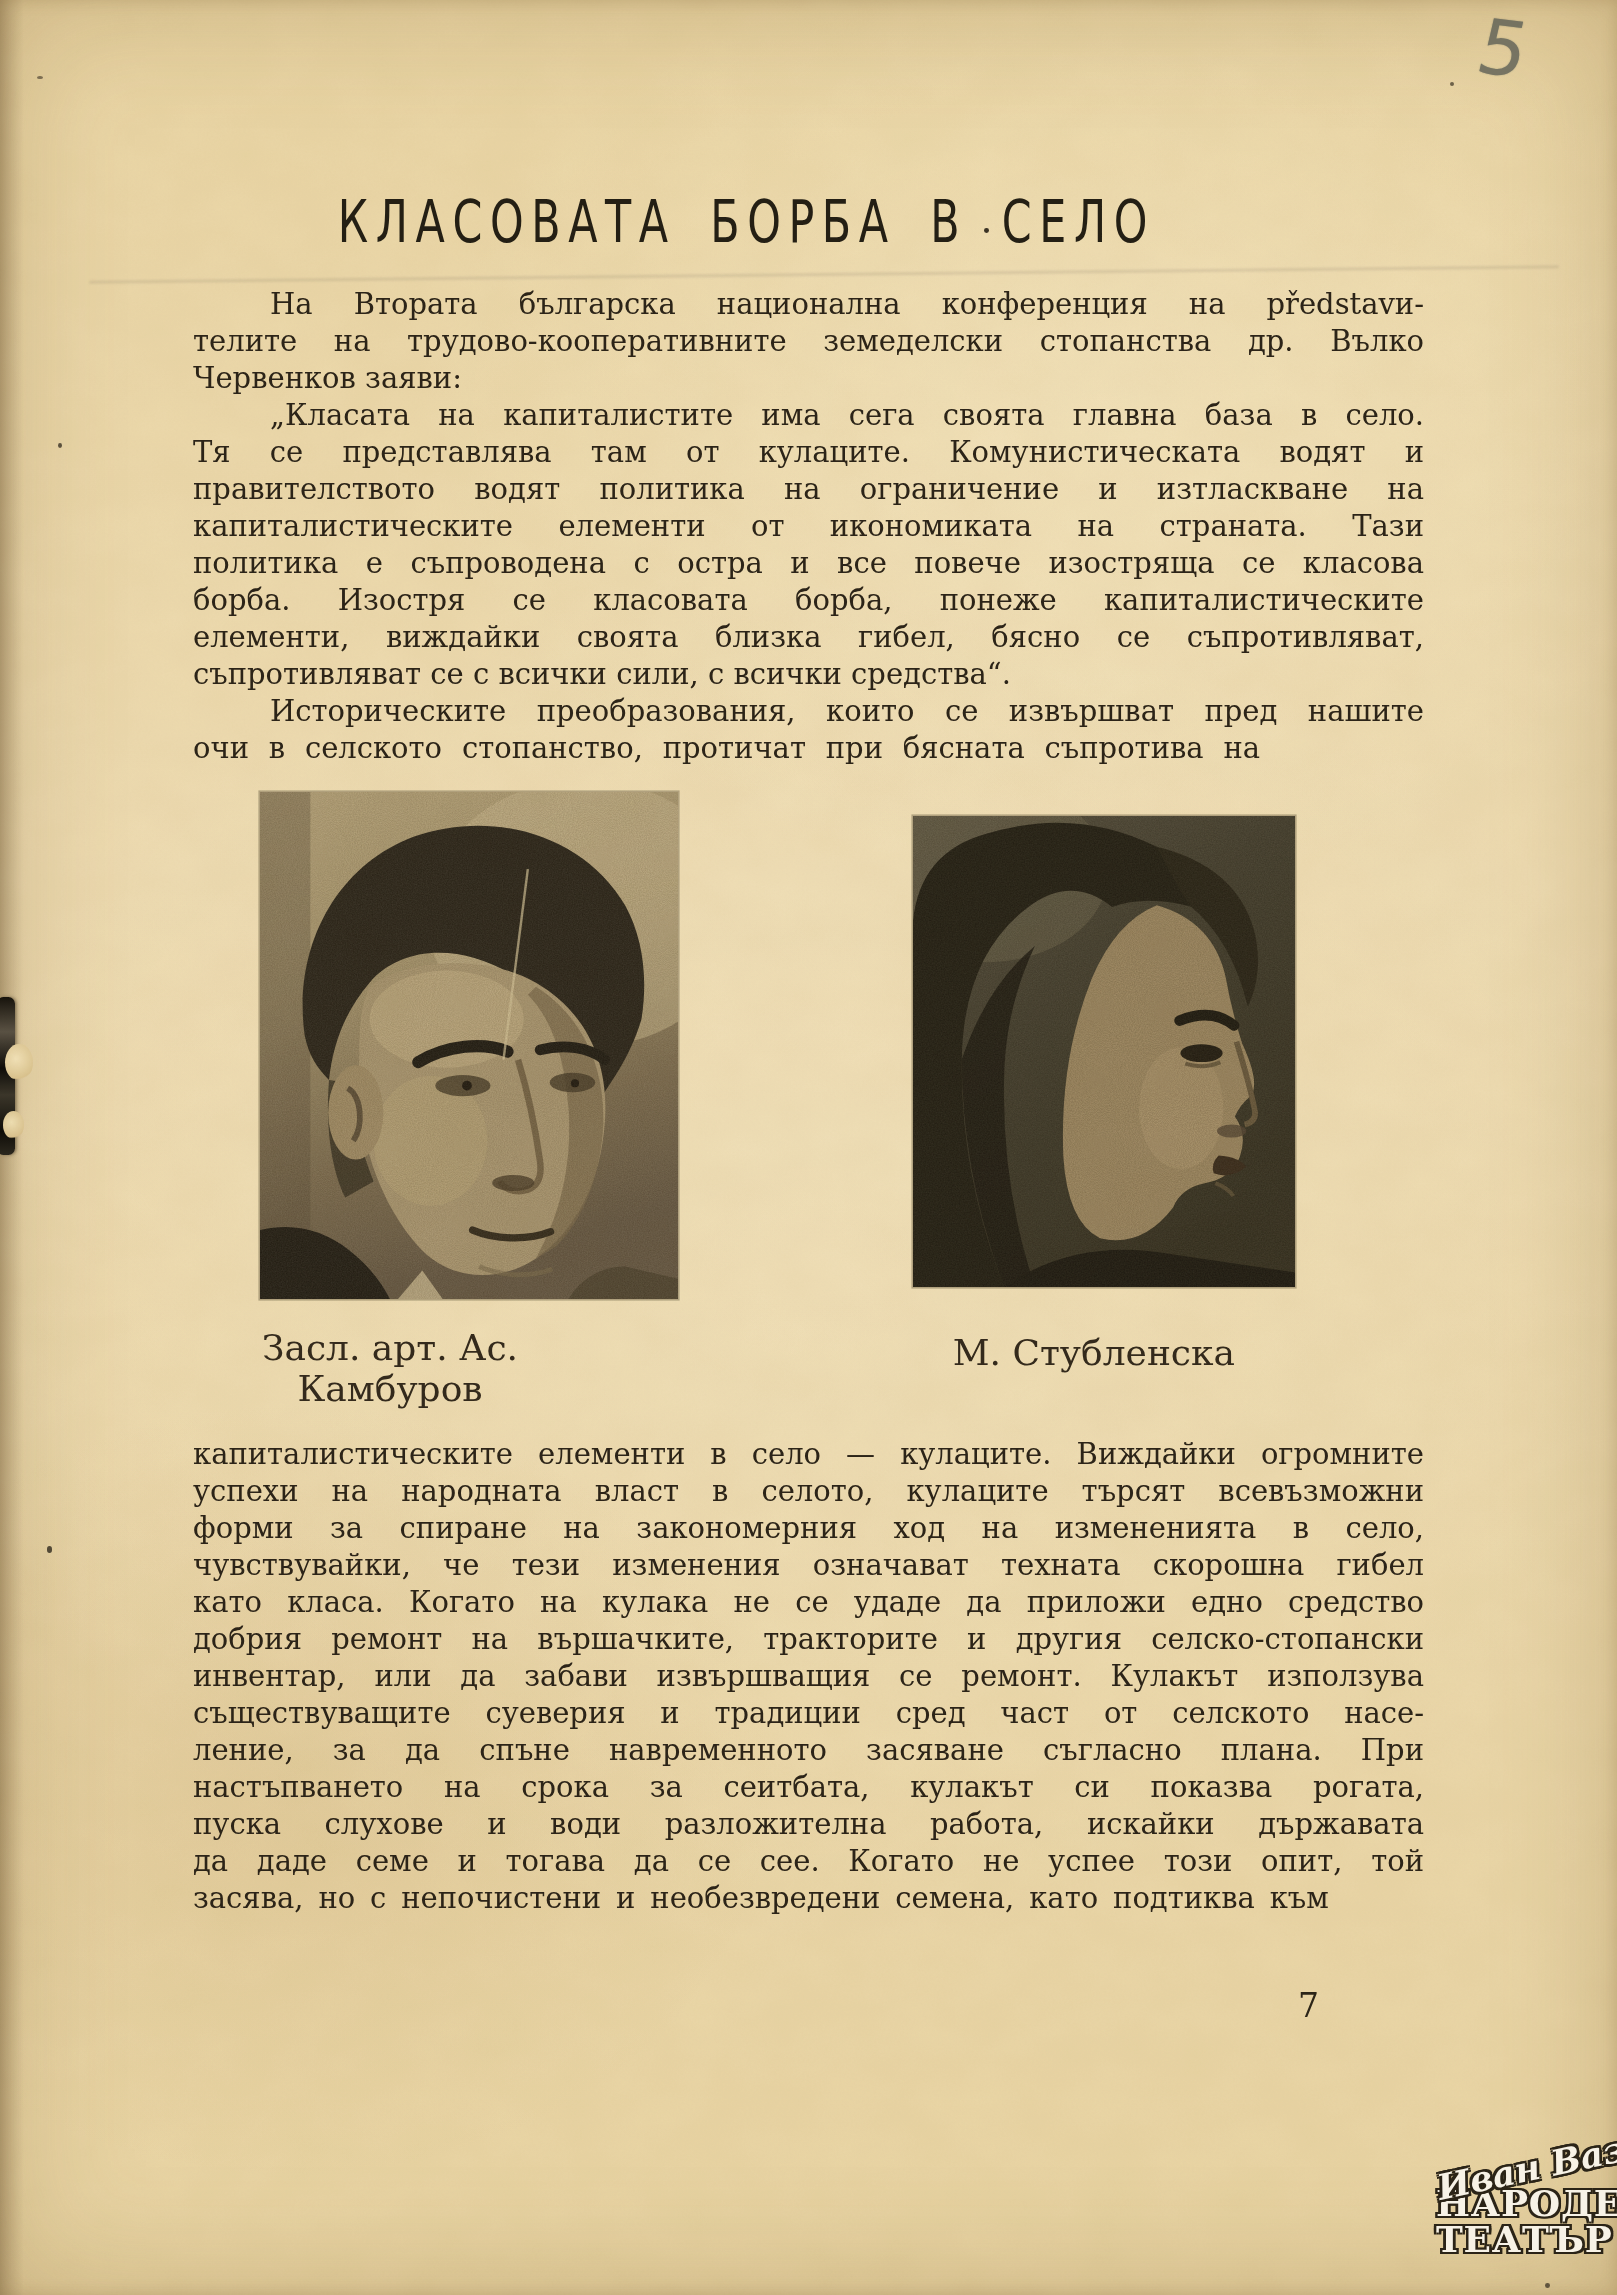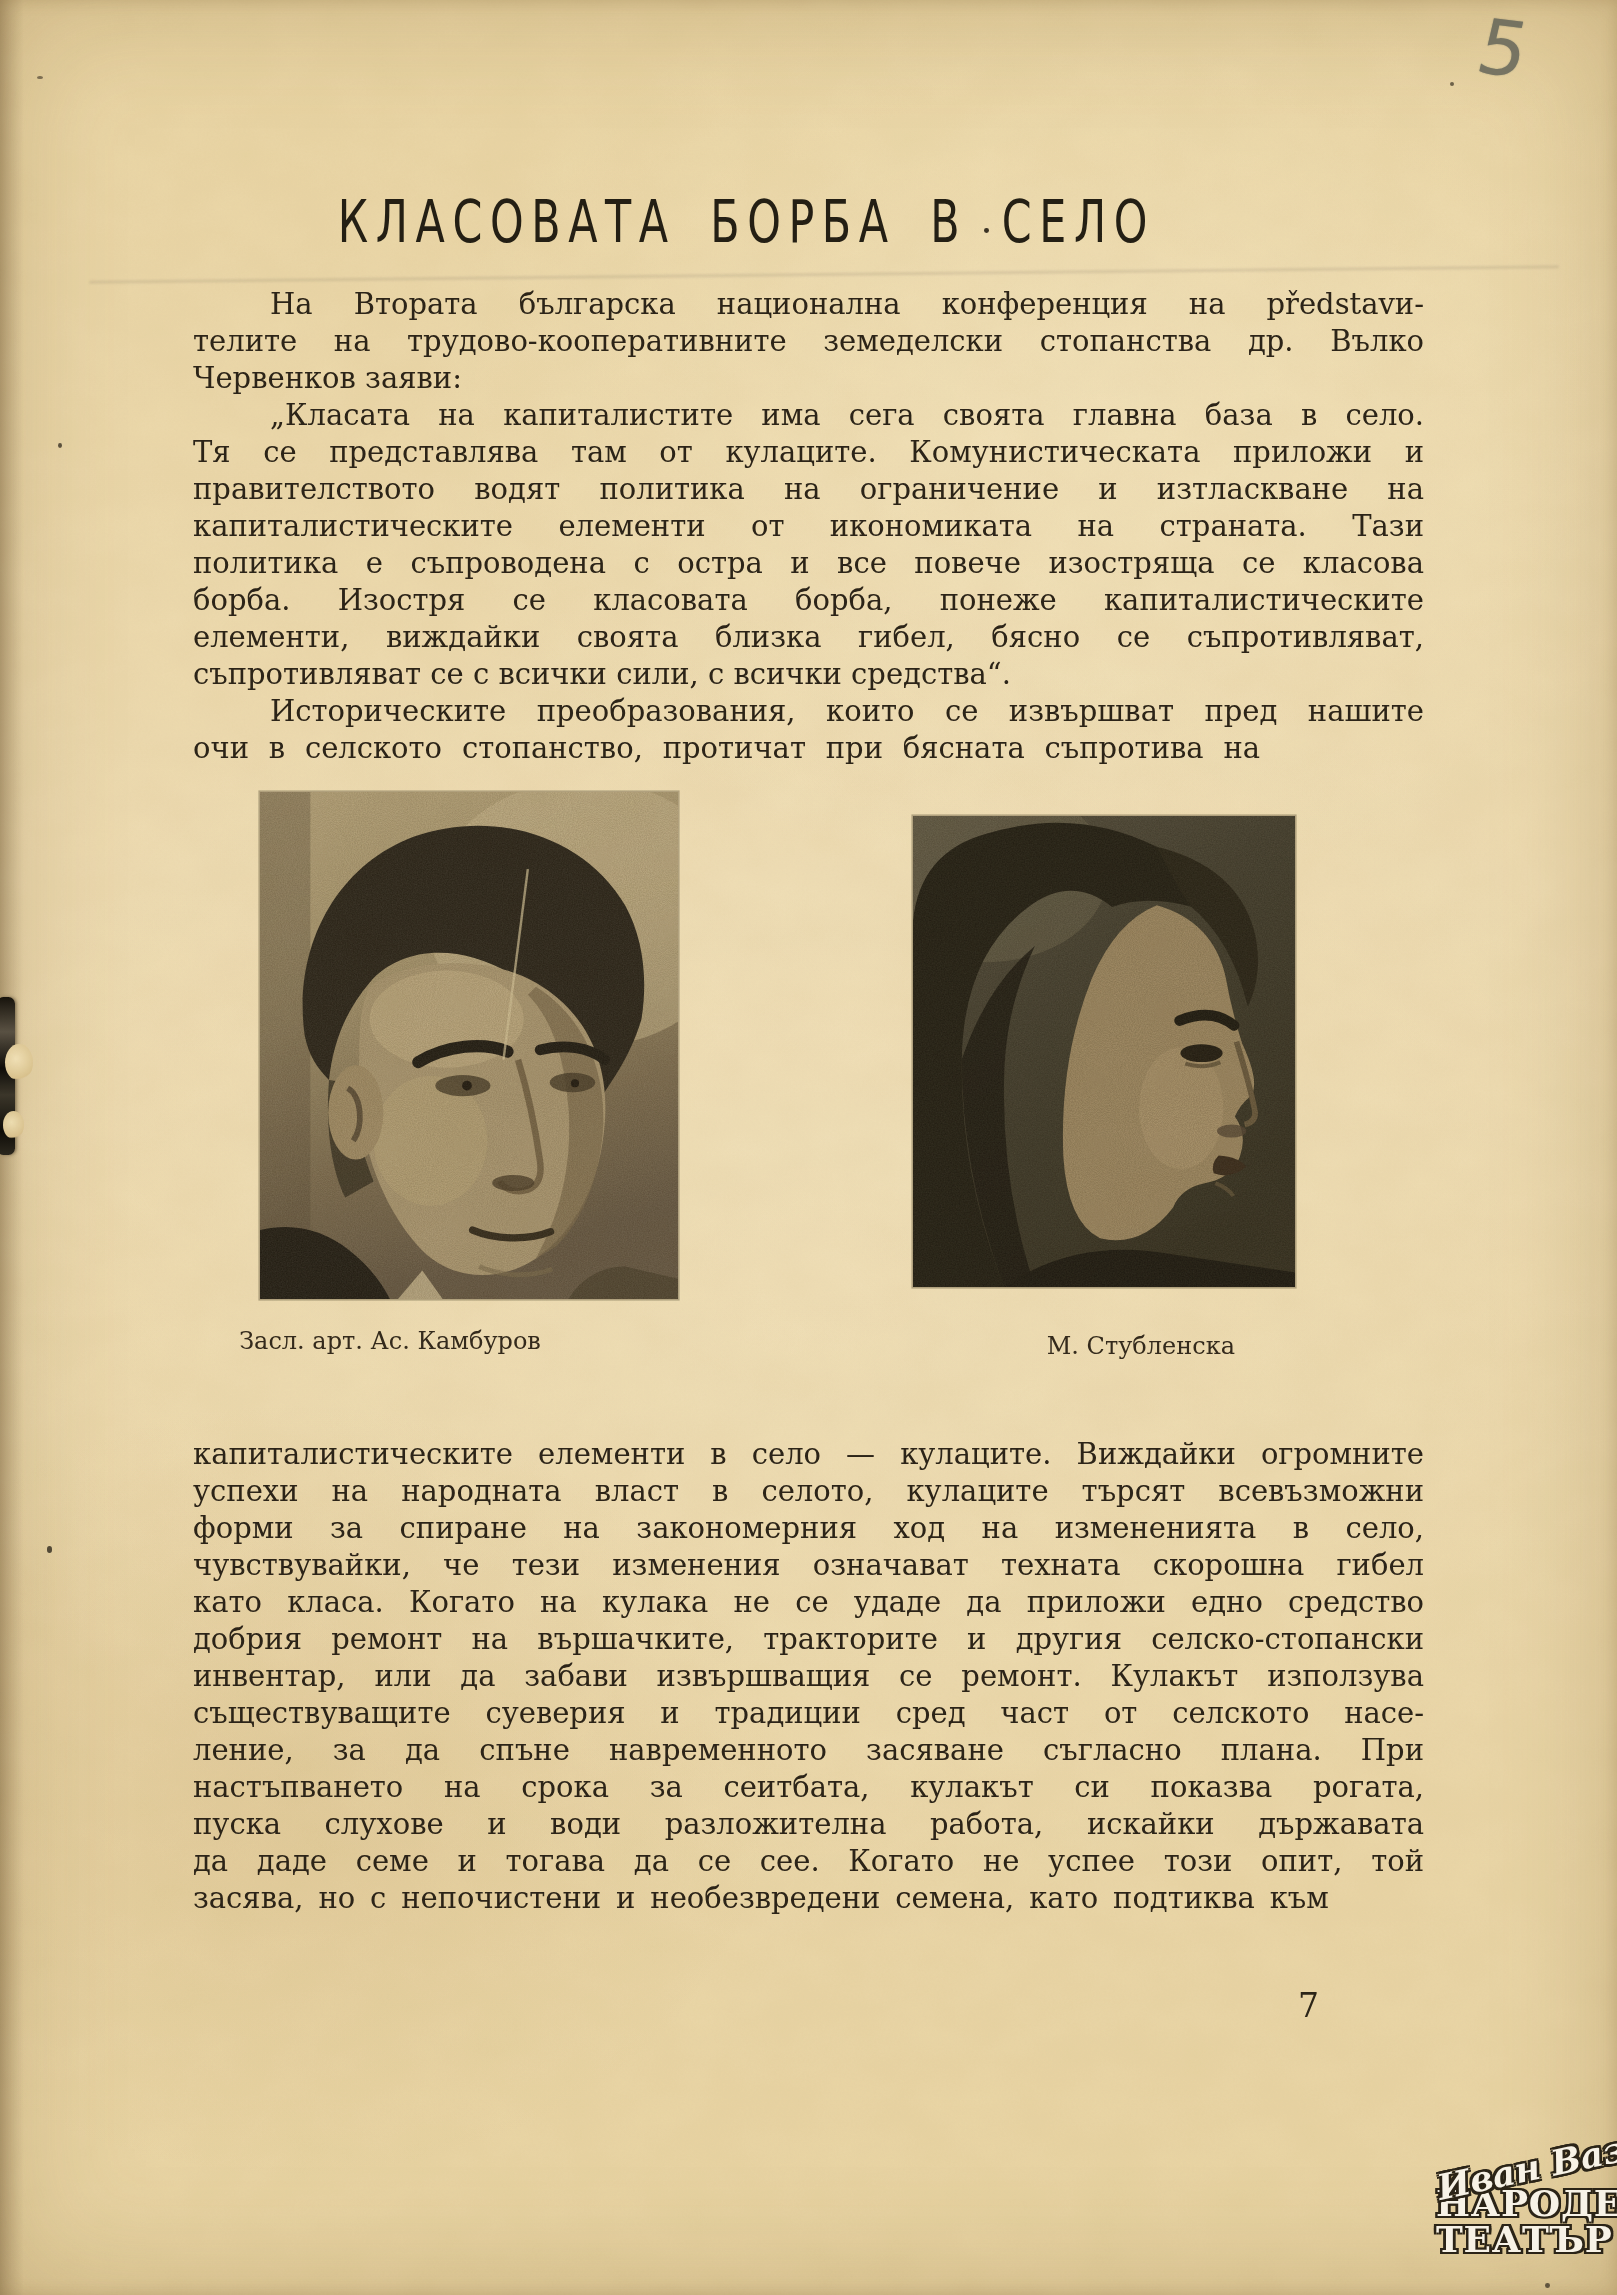--- a/index.html
+++ b/index.html
@@ -35,21 +35,21 @@
   .tl.left{text-align:left;text-align-last:left;}
   .tl.wide{text-align-last:left;word-spacing:10.6px;}
   .tl.wide2{text-align-last:left;word-spacing:5.7px;}
   .ind{text-indent:77px;}
 
   .photo{position:absolute;overflow:hidden;box-shadow:0 0 0 1.6px rgba(70,58,35,.35);}
   .photoL{left:260px;top:792px;width:418px;height:507px;}
   .photoR{left:913px;top:816px;width:382px;height:471px;}
   .photo svg{display:block;width:100%;height:100%;}
 
-  .caption{position:absolute;font-size:24px;color:#342a1c;text-align:center;}
+  .caption{position:absolute;font-size:36px;color:#342a1c;text-align:center;}
   .capL{left:203px;top:1327px;width:374px;}
   .capR{left:861px;top:1332px;width:374px;text-align:right;}
 
   .pageno{position:absolute;left:1298px;top:1986px;font-size:33px;color:#2c2518;}
 
   .pencil5{position:absolute;left:1479px;top:11.4px;font-size:76px;line-height:1;
     font-family:"DejaVu Sans", sans-serif;color:#5d6057;opacity:.8;
     transform:rotate(7deg) skewX(-6deg);text-shadow:0 0 1.6px rgba(90,95,85,.6);}
 
   .staple{position:absolute;left:-3.2px;top:997px;width:18px;height:158px;border-radius:6.5px;
@@ -83,21 +83,21 @@
 
   <h1 class="title"><span class="title-inner">КЛАСОВАТА БОРБА В СЕЛО</span></h1>
   <div class="title-streak"></div>
 
   <div class="text-block upper">
     <div class="tl ind">На Втората българска национална конференция на představи-</div>
     <div class="tl">телите на трудово-кооперативните земеделски стопанства др. Вълко</div>
     <div class="tl left">Червенков заяви:</div>
 
     <div class="tl ind">„Класата на капиталистите има сега своята главна база в село.</div>
-    <div class="tl">Тя се представлява там от кулаците. Комунистическата приложи и</div>
+    <div class="tl">Тя се представлява там от кулаците. Комунистическата водят и</div>
     <div class="tl">правителството водят политика на ограничение и изтласкване на</div>
     <div class="tl">капиталистическите елементи от икономиката на страната. Тази</div>
     <div class="tl">политика е съпроводена с остра и все повече изостряща се класова</div>
     <div class="tl">борба. Изостря се класовата борба, понеже капиталистическите</div>
     <div class="tl">елементи, виждайки своята близка гибел, бясно се съпротивляват,</div>
     <div class="tl left">съпротивляват се с всички сили, с всички средства“.</div>
 
     <div class="tl ind">Историческите преобразования, които се извършват пред нашите</div>
     <div class="tl wide">очи в селското стопанство, протичат при бясната съпротива на</div>
   </div>

